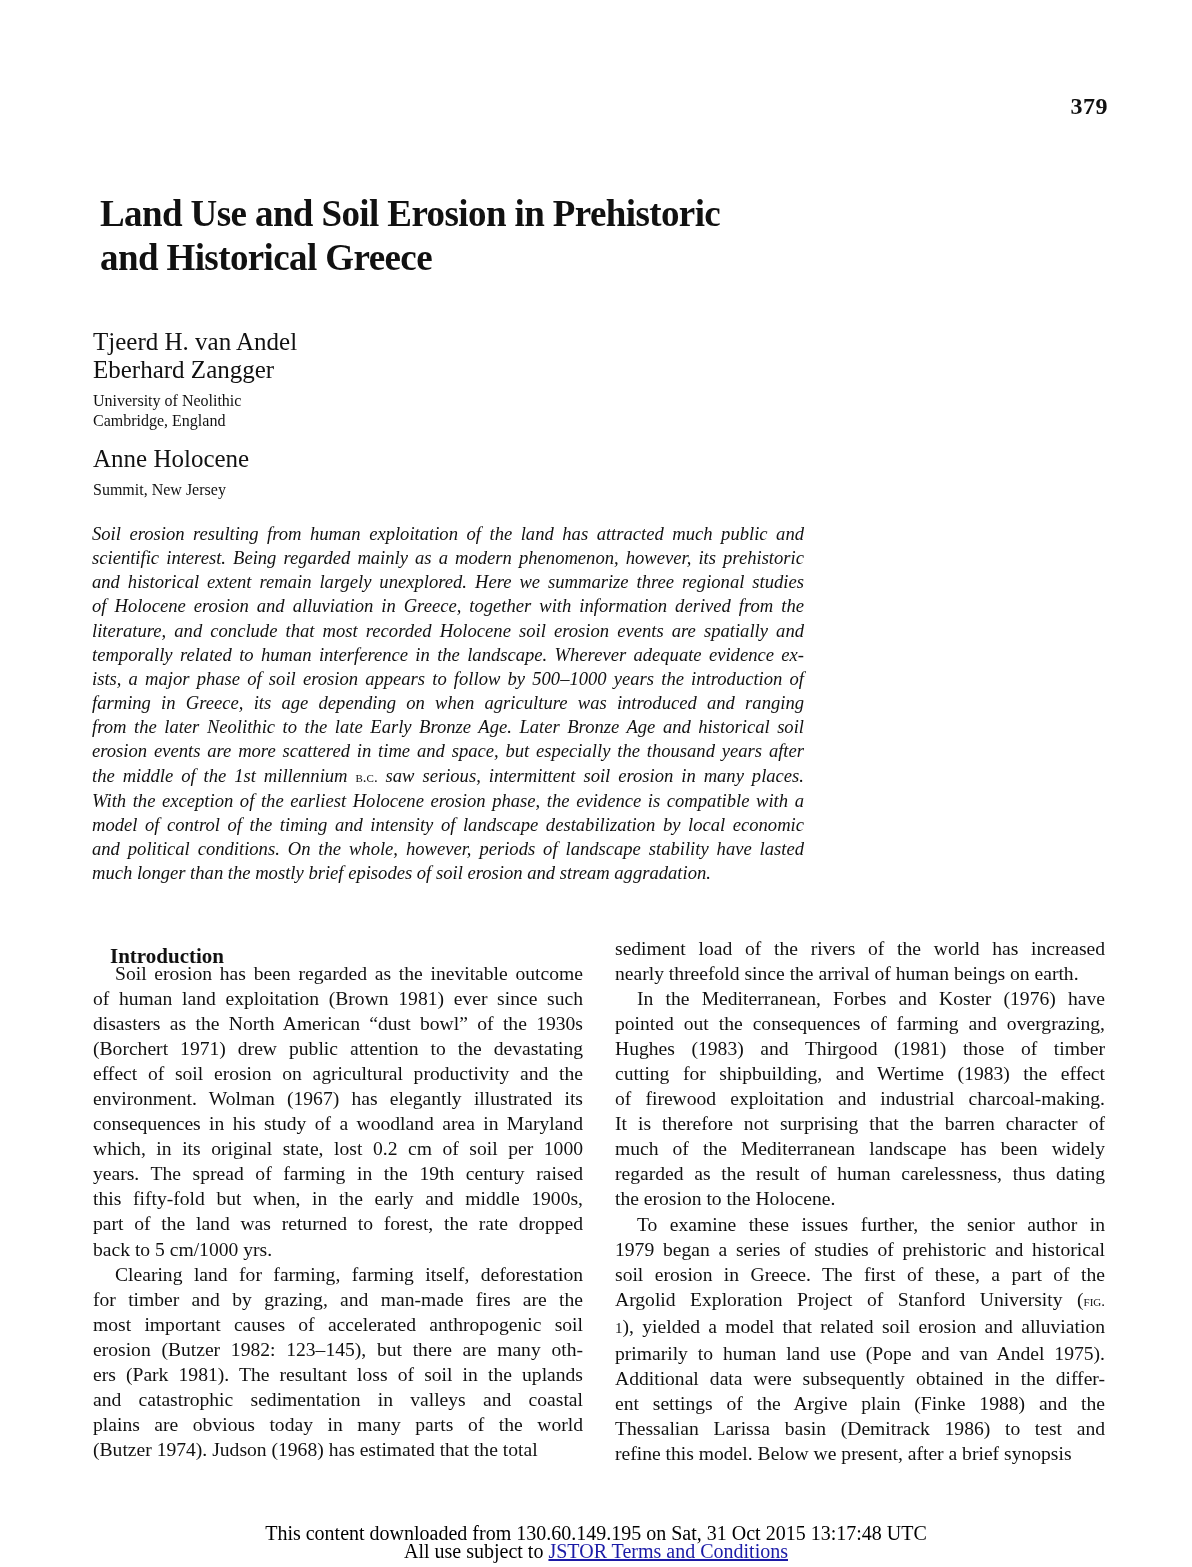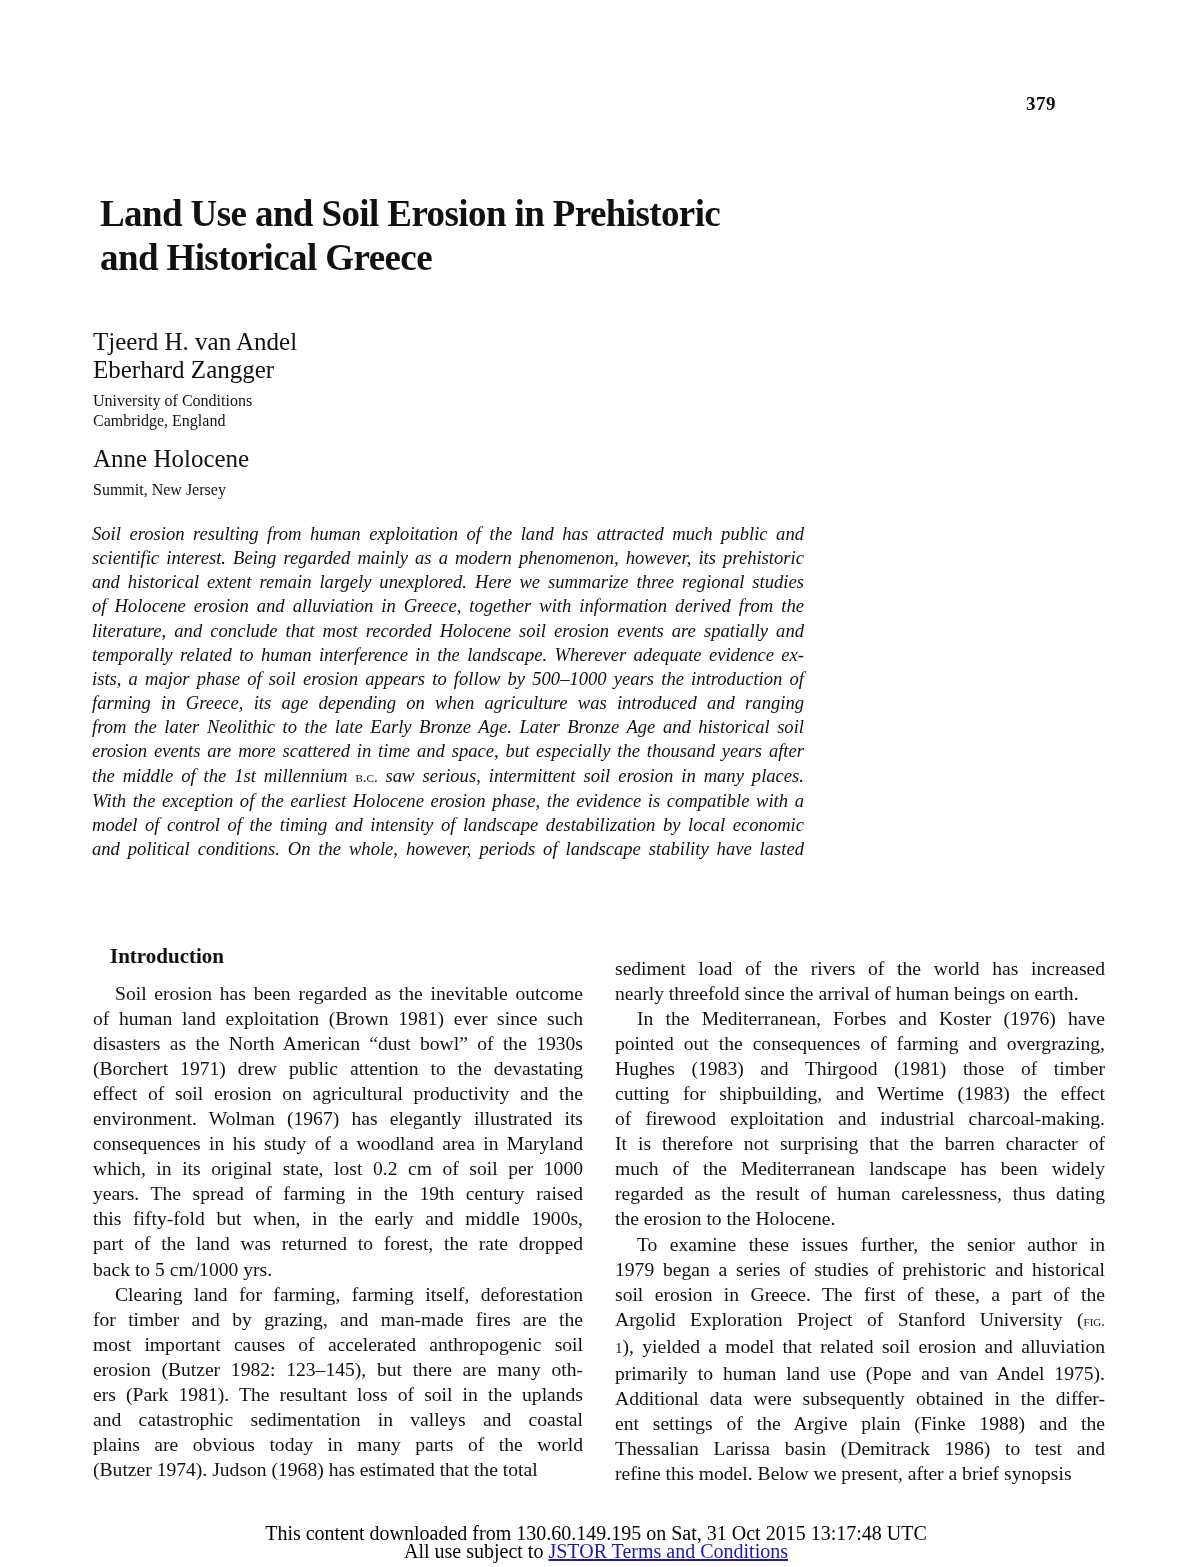--- a/index.html
+++ b/index.html
@@ -3,41 +3,41 @@
 <meta charset="utf-8">
 <style>
   html, body { margin: 0; padding: 0; background: #ffffff; }
   body {
     width: 1192px; height: 1567px; position: relative; overflow: hidden;
     color: #111111;
     font-family: "Liberation Serif", "DejaVu Serif", serif;
   }
   .abs { position: absolute; }
   .page-number {
-    left: 1008px; top: 93px; width: 48px; text-align: right;
-    font-size: 19px; font-weight: bold; letter-spacing: 0.5px;
+    left: 1060px; top: 93px; width: 48px; text-align: right;
+    font-size: 24px; font-weight: bold; letter-spacing: 0.5px;
   }
   .title {
     left: 92px; top: 184px; width: 760px;
     font-size: 37px; font-weight: bold; line-height: 44px; letter-spacing: -0.6px;
   }
   .title span { display: block; white-space: nowrap; }
   .author { left: 93px; font-size: 25px; line-height: 30px; white-space: nowrap; }
   .affil { left: 93px; font-size: 16px; line-height: 20px; white-space: nowrap; }
   .abstract {
     left: 92px; top: 522px; width: 712px;
     font-style: italic; font-size: 18.6px; line-height: 24.15px;
   }
   .abstract .ln { display: block; white-space: nowrap; text-align: justify; text-align-last: justify; }
   .abstract .ln.last { text-align-last: left; }
   .sc { font-variant: small-caps; font-style: normal; font-size: 15px; }
   .section-heading {
     left: 93px; top: 927px; font-size: 21px; font-weight: bold; white-space: nowrap;
   }
-  .col { width: 490px; font-size: 19.6px; line-height: 25.05px; margin-top: 20px; }
+  .col { width: 490px; font-size: 19.6px; line-height: 25.05px; }
   .col-left { left: 93px; top: 961px; }
   .col-right { left: 615px; top: 936px; }
   .col .ln { display: block; white-space: nowrap; text-align: justify; text-align-last: justify; }
   .col .ln.last { text-align-last: left; }
   .col .ln.indent { text-indent: 22px; }
   .footer {
     left: 0; top: 1524px; width: 1192px; text-align: center;
     font-size: 20px; line-height: 18px; color: #000;
   }
   .footer a { color: #1a1aa6; text-decoration: underline; }
@@ -47,40 +47,41 @@
 
 <div class="abs page-number">379</div>
 
 <h1 class="abs title" style="margin:8px;">
   <span>Land Use and Soil Erosion in Prehistoric</span>
   <span>and Historical Greece</span>
 </h1>
 
 <div class="abs author" style="top:327px;">Tjeerd H. van Andel</div>
 <div class="abs author" style="top:355px;">Eberhard Zangger</div>
-<div class="abs affil" style="top:391px;">University of Conditions</div>
+<div class="abs affil" style="top:391px;">University of Neolithic</div>
 <div class="abs affil" style="top:411px;">Cambridge, England</div>
 <div class="abs author" style="top:444px;">Anne Holocene</div>
 <div class="abs affil" style="top:480px;">Summit, New Jersey</div>
 
 <div class="abs abstract" id="abstract">
     <span class="ln">Soil erosion resulting from human exploitation of the land has attracted much public and</span>
     <span class="ln">scientific interest. Being regarded mainly as a modern phenomenon, however, its prehistoric</span>
     <span class="ln">and historical extent remain largely unexplored. Here we summarize three regional studies</span>
     <span class="ln">of Holocene erosion and alluviation in Greece, together with information derived from the</span>
     <span class="ln">literature, and conclude that most recorded Holocene soil erosion events are spatially and</span>
     <span class="ln">temporally related to human interference in the landscape. Wherever adequate evidence ex-</span>
     <span class="ln">ists, a major phase of soil erosion appears to follow by 500–1000 years the introduction of</span>
     <span class="ln">farming in Greece, its age depending on when agriculture was introduced and ranging</span>
     <span class="ln">from the later Neolithic to the late Early Bronze Age. Later Bronze Age and historical soil</span>
     <span class="ln">erosion events are more scattered in time and space, but especially the thousand years after</span>
     <span class="ln"><span>the middle of the 1st millennium </span><span class="sc">b.c.</span><span> saw serious, intermittent soil erosion in many places.</span></span>
     <span class="ln">With the exception of the earliest Holocene erosion phase, the evidence is compatible with a</span>
     <span class="ln">model of control of the timing and intensity of landscape destabilization by local economic</span>
     <span class="ln">and political conditions. On the whole, however, periods of landscape stability have lasted</span>
+    <span class="ln last">much longer than the mostly brief episodes of soil erosion and stream aggradation.</span>
   </div>
 
 <h2 class="abs section-heading" style="margin:17px;">Introduction</h2>
 
 <div class="abs col col-left" id="col-left">
     <span class="ln indent">Soil erosion has been regarded as the inevitable outcome</span>
     <span class="ln">of human land exploitation (Brown 1981) ever since such</span>
     <span class="ln">disasters as the North American “dust bowl” of the 1930s</span>
     <span class="ln">(Borchert 1971) drew public attention to the devastating</span>
     <span class="ln">effect of soil erosion on agricultural productivity and the</span>

